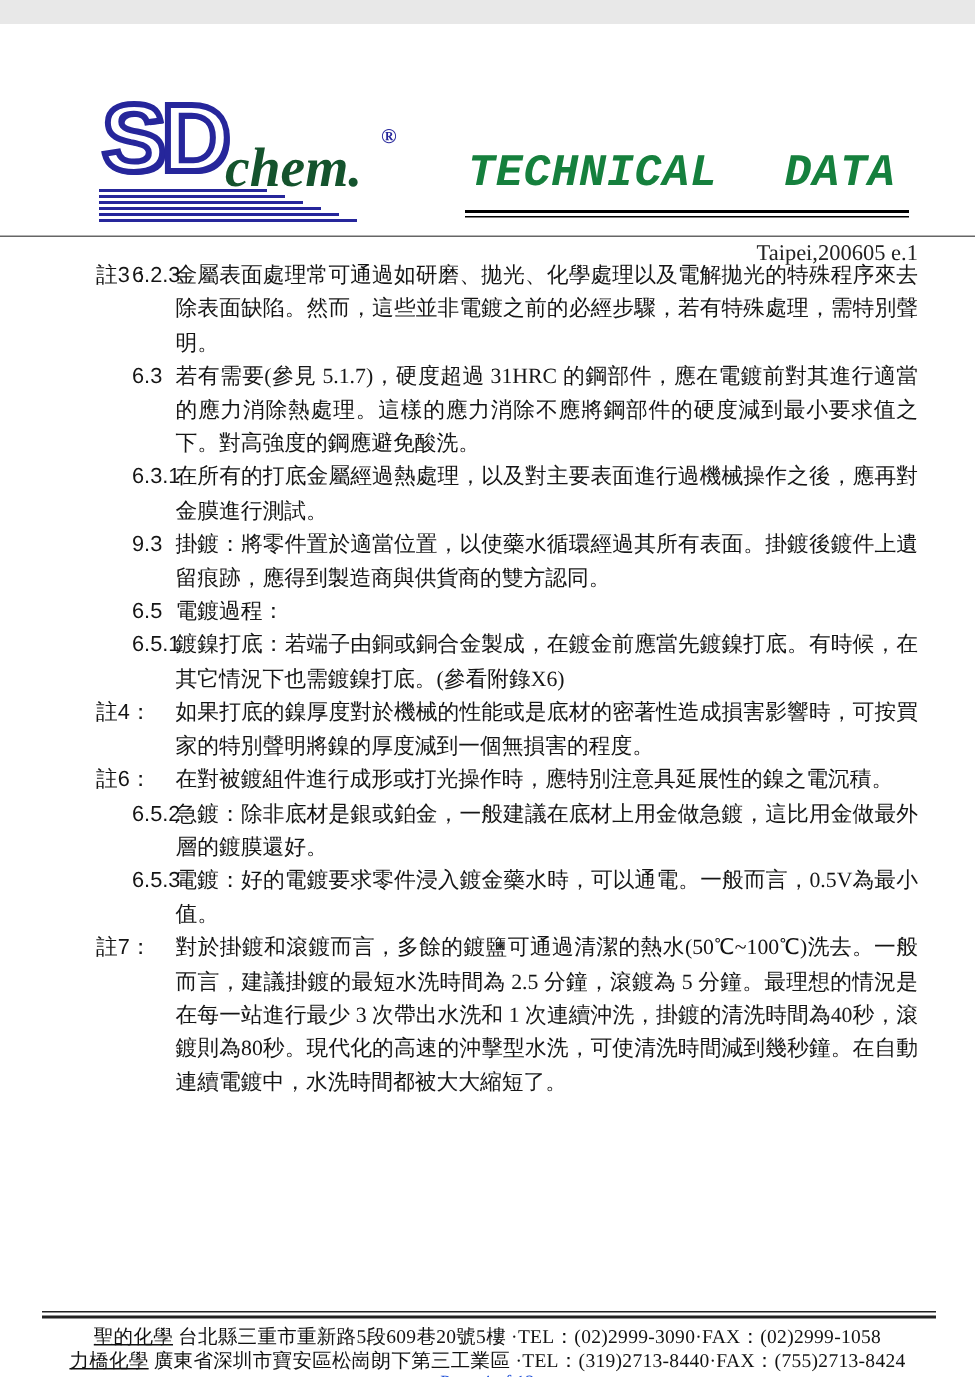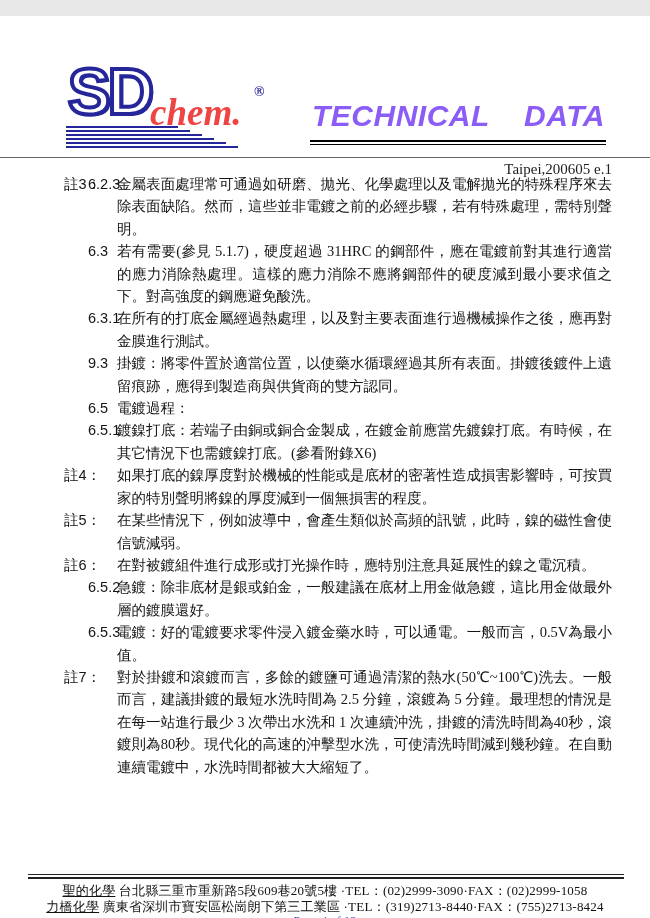--- a/index.html
+++ b/index.html
@@ -31,34 +31,34 @@
   .logo-lines .ln:nth-child(2) { width: 124px; }
   .logo-lines .ln:nth-child(3) { width: 136px; }
   .logo-lines .ln:nth-child(4) { width: 148px; }
   .logo-lines .ln:nth-child(5) { width: 160px; }
   .logo-lines .ln:nth-child(6) { width: 172px; }
   .logo-chem {
     position: absolute; left: 88px; top: 28px;
     font-family: "Liberation Serif", serif;
     font-style: italic; font-weight: bold;
     font-size: 37px; line-height: 1;
-    color: #ef4444; letter-spacing: 0px;
+    color: #14532d; letter-spacing: 0px;
   }
   .logo-reg {
     position: absolute; left: 192px; top: 18px;
     font-size: 14px; color: #26269b; font-weight: bold;
   }
 
   .doc-title {
     position: absolute; left: 312px; top: 82px;
-    font-family: Liberation Sans, sans-serif;
+    font-family: Liberation Mono, monospace;
     font-weight: bold; font-style: italic;
     font-size: 30px; line-height: 1.2;
     letter-spacing: 0.5px; word-spacing: 26px;
-    color: #8b5cf6;
+    color: #15803d;
     white-space: nowrap;
   }
   .title-underline {
     position: absolute; left: 310px; top: 124px; width: 296px; height: 5px;
     border-top: 2px solid #000; border-bottom: 1px solid #000;
   }
 
   .header-rule { position: absolute; left: 0; top: 141px; width: 650px; border-top: 1px solid #666; }
   .revision {
     position: absolute; right: 38px; top: 145px;
@@ -152,24 +152,20 @@
     </div>
     <div class="item section">
       <span class="label">6.5.1</span>
       <span class="text">鍍鎳打底：若端子由銅或銅合金製成，在鍍金前應當先鍍鎳打底。有時候，在其它情況下也需鍍鎳打底。(參看附錄X6)</span>
     </div>
     <div class="item note">
       <span class="label">註4：</span>
       <span class="text">如果打底的鎳厚度對於機械的性能或是底材的密著性造成損害影響時，可按買家的特別聲明將鎳的厚度減到一個無損害的程度。</span>
     </div>
     <div class="item note">
-      <span class="label">註5：</span>
-      <span class="text">在某些情況下，例如波導中，會產生類似於高頻的訊號，此時，鎳的磁性會使信號減弱。</span>
-    </div>
-    <div class="item note">
       <span class="label">註6：</span>
       <span class="text">在對被鍍組件進行成形或打光操作時，應特別注意具延展性的鎳之電沉積。</span>
     </div>
     <div class="item section">
       <span class="label">6.5.2</span>
       <span class="text">急鍍：除非底材是銀或鉑金，一般建議在底材上用金做急鍍，這比用金做最外層的鍍膜還好。</span>
     </div>
     <div class="item section">
       <span class="label">6.5.3</span>
       <span class="text">電鍍：好的電鍍要求零件浸入鍍金藥水時，可以通電。一般而言，0.5V為最小值。</span>

